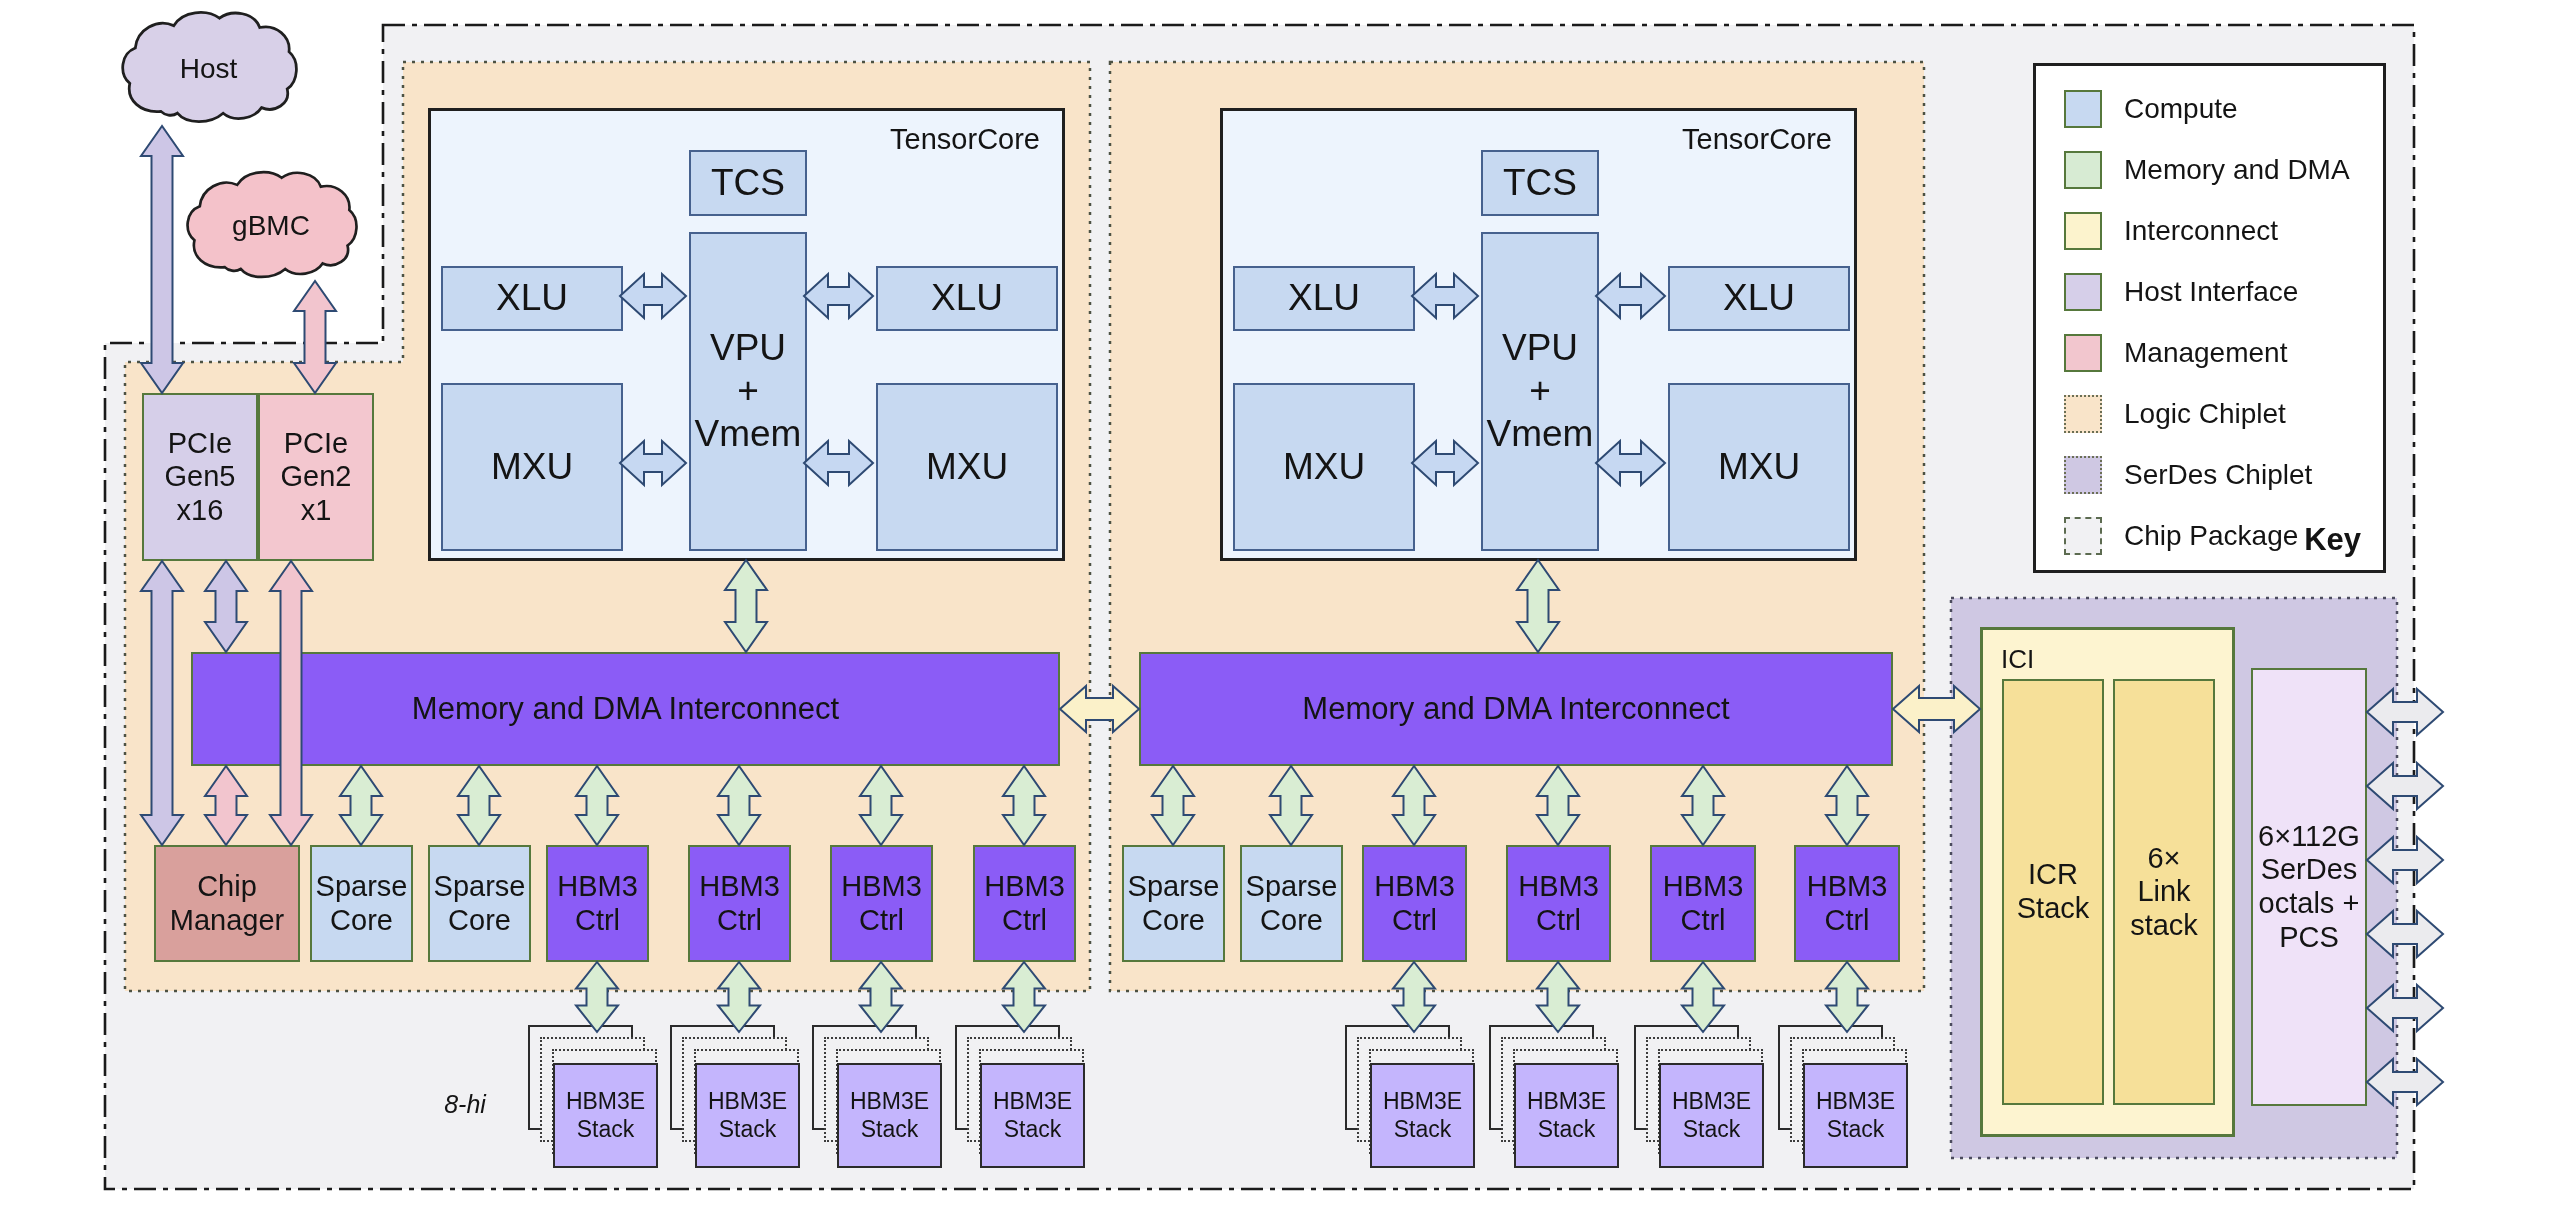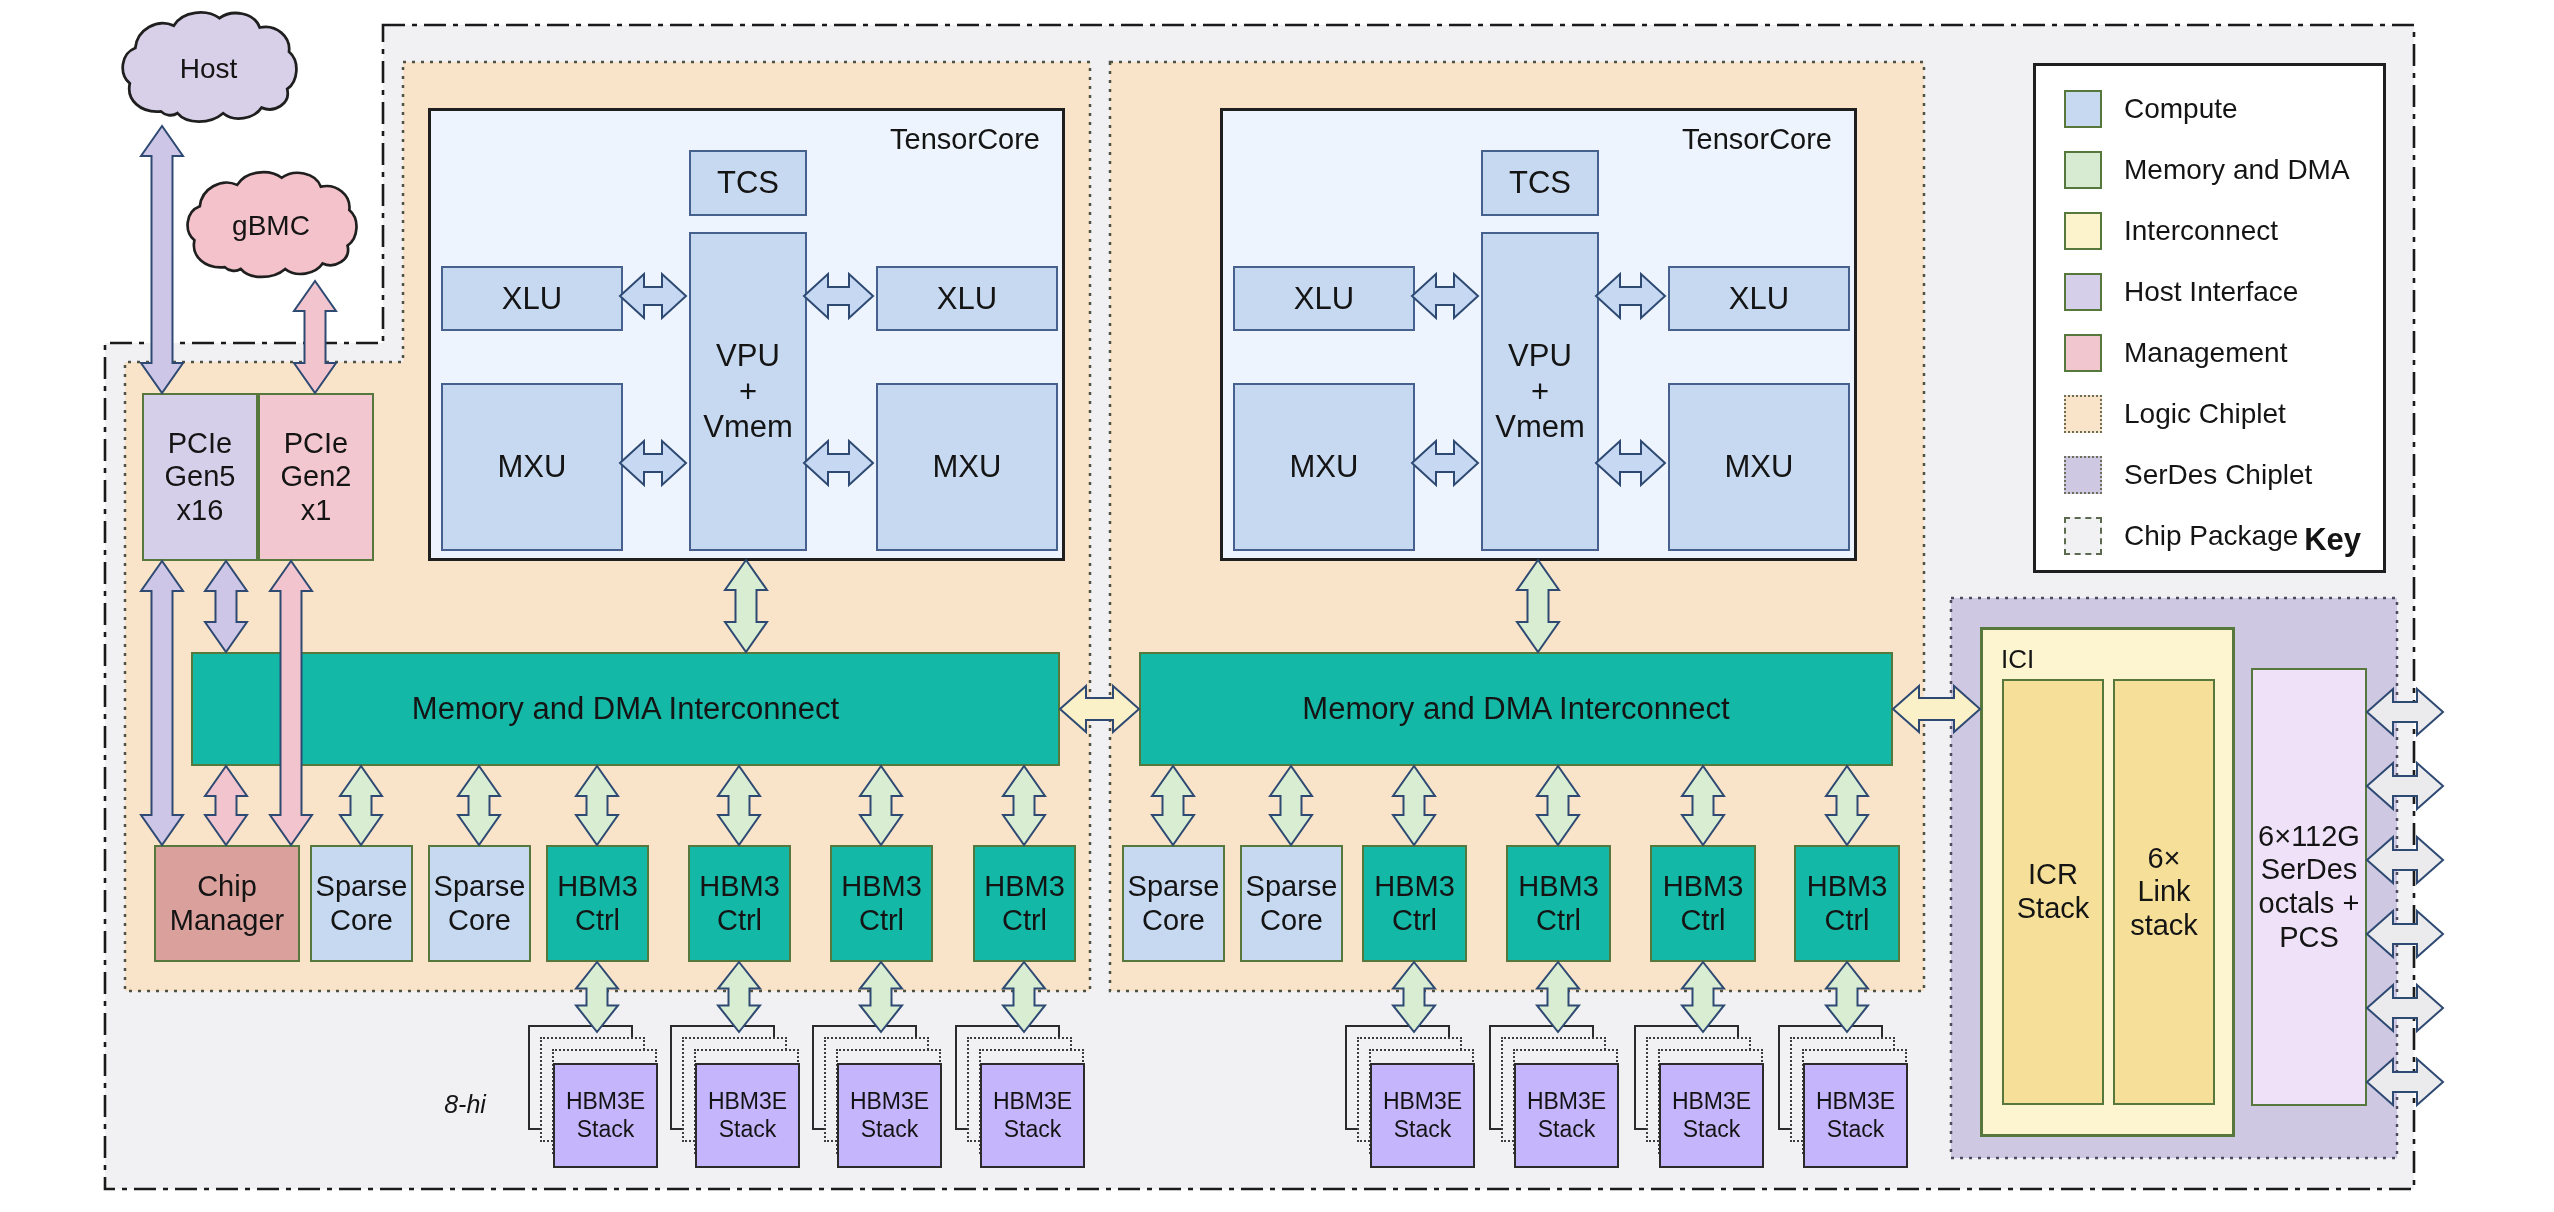--- a/index.html
+++ b/index.html
@@ -2,30 +2,30 @@
 <html><head>
 <meta charset="utf-8">
 <style>
   html,body{margin:0;padding:0;background:#fff;font-family:"Liberation Sans",sans-serif;color:#141414;}
   #canvas{position:relative;width:2554px;height:1212px;background:#ffffff;overflow:hidden;border-radius:14px;}
   .abs{position:absolute;box-sizing:border-box;}
   .box{position:absolute;box-sizing:border-box;display:flex;align-items:center;justify-content:center;
        text-align:center;white-space:pre-line;line-height:1.16;border:2px solid #56783c;}
   .compute{background:#c7d9f1;}
   .tcblue{background:#c7d9f1;border:2px solid #46618e;}
-  .green{background:#14b8a6;}
+  .green{background:#8b5cf6;}
   .lav{background:#d6cfe9;}
   .pinkbox{background:#f3c7cf;}
   .mgmt{background:#d9a09c;}
   .tc{background:#edf4fd;border:3px solid #1f1f1f;}
   .tclabel{position:absolute;top:12px;right:22px;font-size:29px;}
   .icilabel{position:absolute;top:14px;left:18px;font-size:26px;}
   .ici-outer{background:#fdf4d0;border:3px solid #56783c;}
   .ici-inner{background:#f6e099;}
-  .pcs{background:#efe2f8;} .fs25{font-size:29px;} .fs29{font-size:31px;} .fs31{font-size:31px;}
+  .pcs{background:#efe2f8;} .fs25{font-size:29px;} .fs29{font-size:37px;} .fs31{font-size:31px;}
   .stack-layer{position:absolute;box-sizing:border-box;width:105px;height:105px;background:#f1f1f3;}
   .stack-solid{border:2.5px solid #2b2b2b;}
   .stack-dotted{border:2.5px dotted #3c3c3c;}
   .stack-front{display:flex;align-items:center;justify-content:center;text-align:center;
                white-space:pre-line;font-size:23px;line-height:1.18;background:#c4b5fd;}
   .cloud{position:absolute;display:flex;align-items:center;justify-content:center;}
   .cloud svg{position:absolute;inset:0;width:100%;height:100%;}
   .cloud span{position:relative;font-size:28px;}
   #keybox{position:absolute;left:2033px;top:63px;width:353px;height:510px;background:#ffffff;
           border:3px solid #1f1f1f;box-sizing:border-box;}

